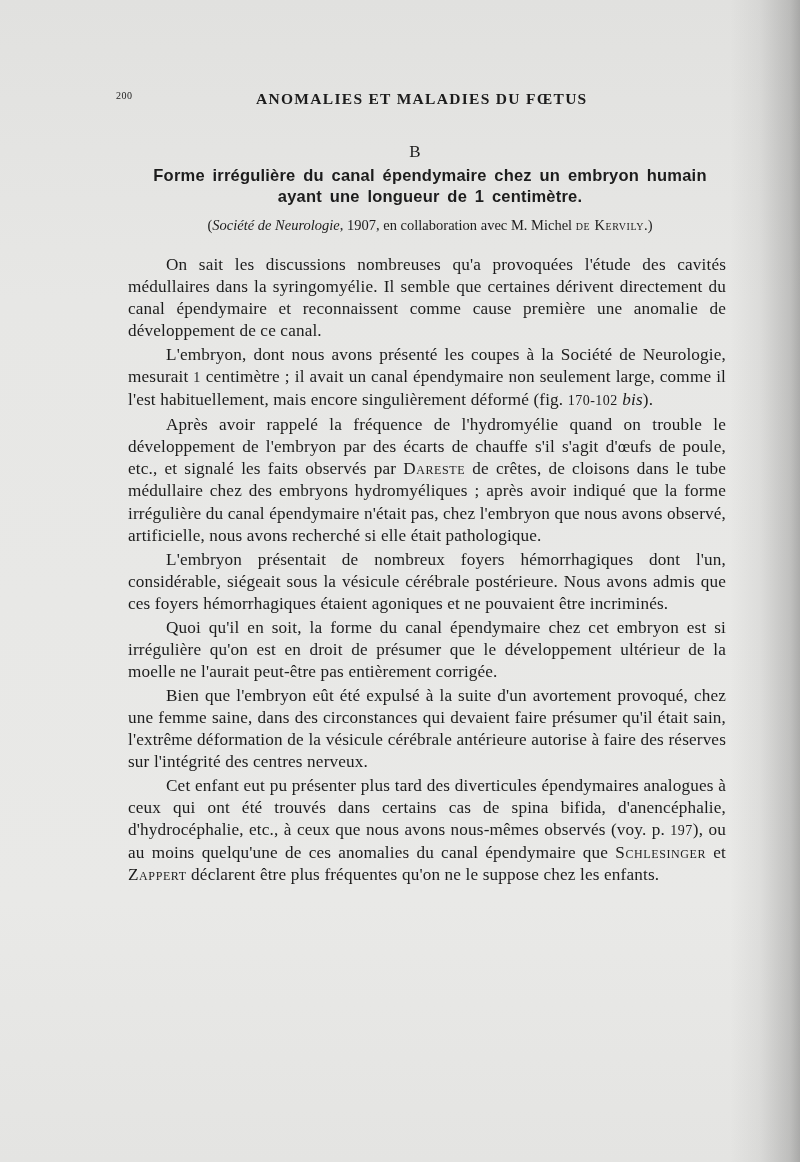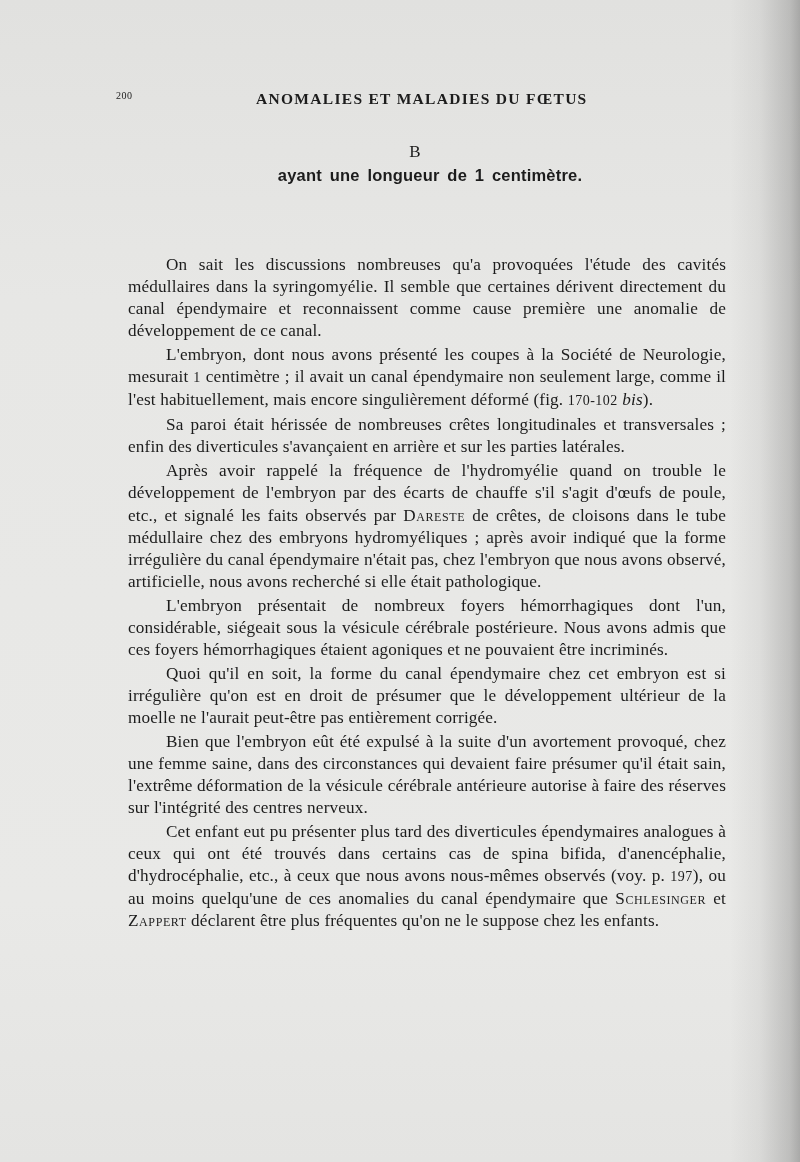--- a/index.html
+++ b/index.html
@@ -56,28 +56,29 @@
 <div class="page">
 
   <div class="running-head">
     <span class="page-number">200</span>
     <span class="running-title">ANOMALIES ET MALADIES DU FŒTUS</span>
   </div>
 
   <div class="section-letter">B</div>
 
   <div class="article-title">
+    <div>Forme irrégulière du canal épendymaire chez un embryon humain</div>
     <div>ayant une longueur de 1 centimètre.</div>
   </div>
 
+  <div class="citation"><span>(</span><i>Société de Neurologie</i><span>, 1907, en collaboration avec M. Michel </span><span class="sc">de Kervily</span><span>.)</span></div>
 
   <div class="body-text" id="body-text">
       <p><span>On sait les discussions nombreuses qu'a provoquées l'étude des cavités médullaires dans la syringomyélie. Il semble que certaines dérivent directement du canal épendymaire et reconnaissent comme cause première une anomalie de développement de ce canal.</span></p>
       <p><span>L'embryon, dont nous avons présenté les coupes à la Société de Neurologie, mesurait </span><span class="oldnum">1</span><span> centimètre ; il avait un canal épendymaire non seulement large, comme il l'est habituellement, mais encore singulièrement déformé (fig. </span><span class="oldnum">170-102</span><span> </span><i>bis</i><span>).</span></p>
-      <p><span>Sa paroi était hérissée de nombreuses crêtes longitudinales et transversales ; enfin des diverticules s'avançaient en arrière et sur les parties latérales.</span></p>
       <p><span>Après avoir rappelé la fréquence de l'hydromyélie quand on trouble le développement de l'embryon par des écarts de chauffe s'il s'agit d'œufs de poule, etc., et signalé les faits observés par </span><span class="sc">Dareste</span><span> de crêtes, de cloisons dans le tube médullaire chez des embryons hydromyéliques ; après avoir indiqué que la forme irrégulière du canal épendymaire n'était pas, chez l'embryon que nous avons observé, artificielle, nous avons recherché si elle était pathologique.</span></p>
       <p><span>L'embryon présentait de nombreux foyers hémorrhagiques dont l'un, considérable, siégeait sous la vésicule cérébrale postérieure. Nous avons admis que ces foyers hémorrhagiques étaient agoniques et ne pouvaient être incriminés.</span></p>
       <p><span>Quoi qu'il en soit, la forme du canal épendymaire chez cet embryon est si irrégulière qu'on est en droit de présumer que le développement ultérieur de la moelle ne l'aurait peut-être pas entièrement corrigée.</span></p>
       <p><span>Bien que l'embryon eût été expulsé à la suite d'un avortement provoqué, chez une femme saine, dans des circonstances qui devaient faire présumer qu'il était sain, l'extrême déformation de la vésicule cérébrale antérieure autorise à faire des réserves sur l'intégrité des centres nerveux.</span></p>
       <p><span>Cet enfant eut pu présenter plus tard des diverticules épendymaires analogues à ceux qui ont été trouvés dans certains cas de spina bifida, d'anencéphalie, d'hydrocéphalie, etc., à ceux que nous avons nous-mêmes observés (voy. p. </span><span class="oldnum">197</span><span>), ou au moins quelqu'une de ces anomalies du canal épendymaire que </span><span class="sc">Schlesinger</span><span> et </span><span class="sc">Zappert</span><span> déclarent être plus fréquentes qu'on ne le suppose chez les enfants.</span></p>
     </div>
 
 </div>
 
 </body></html>

